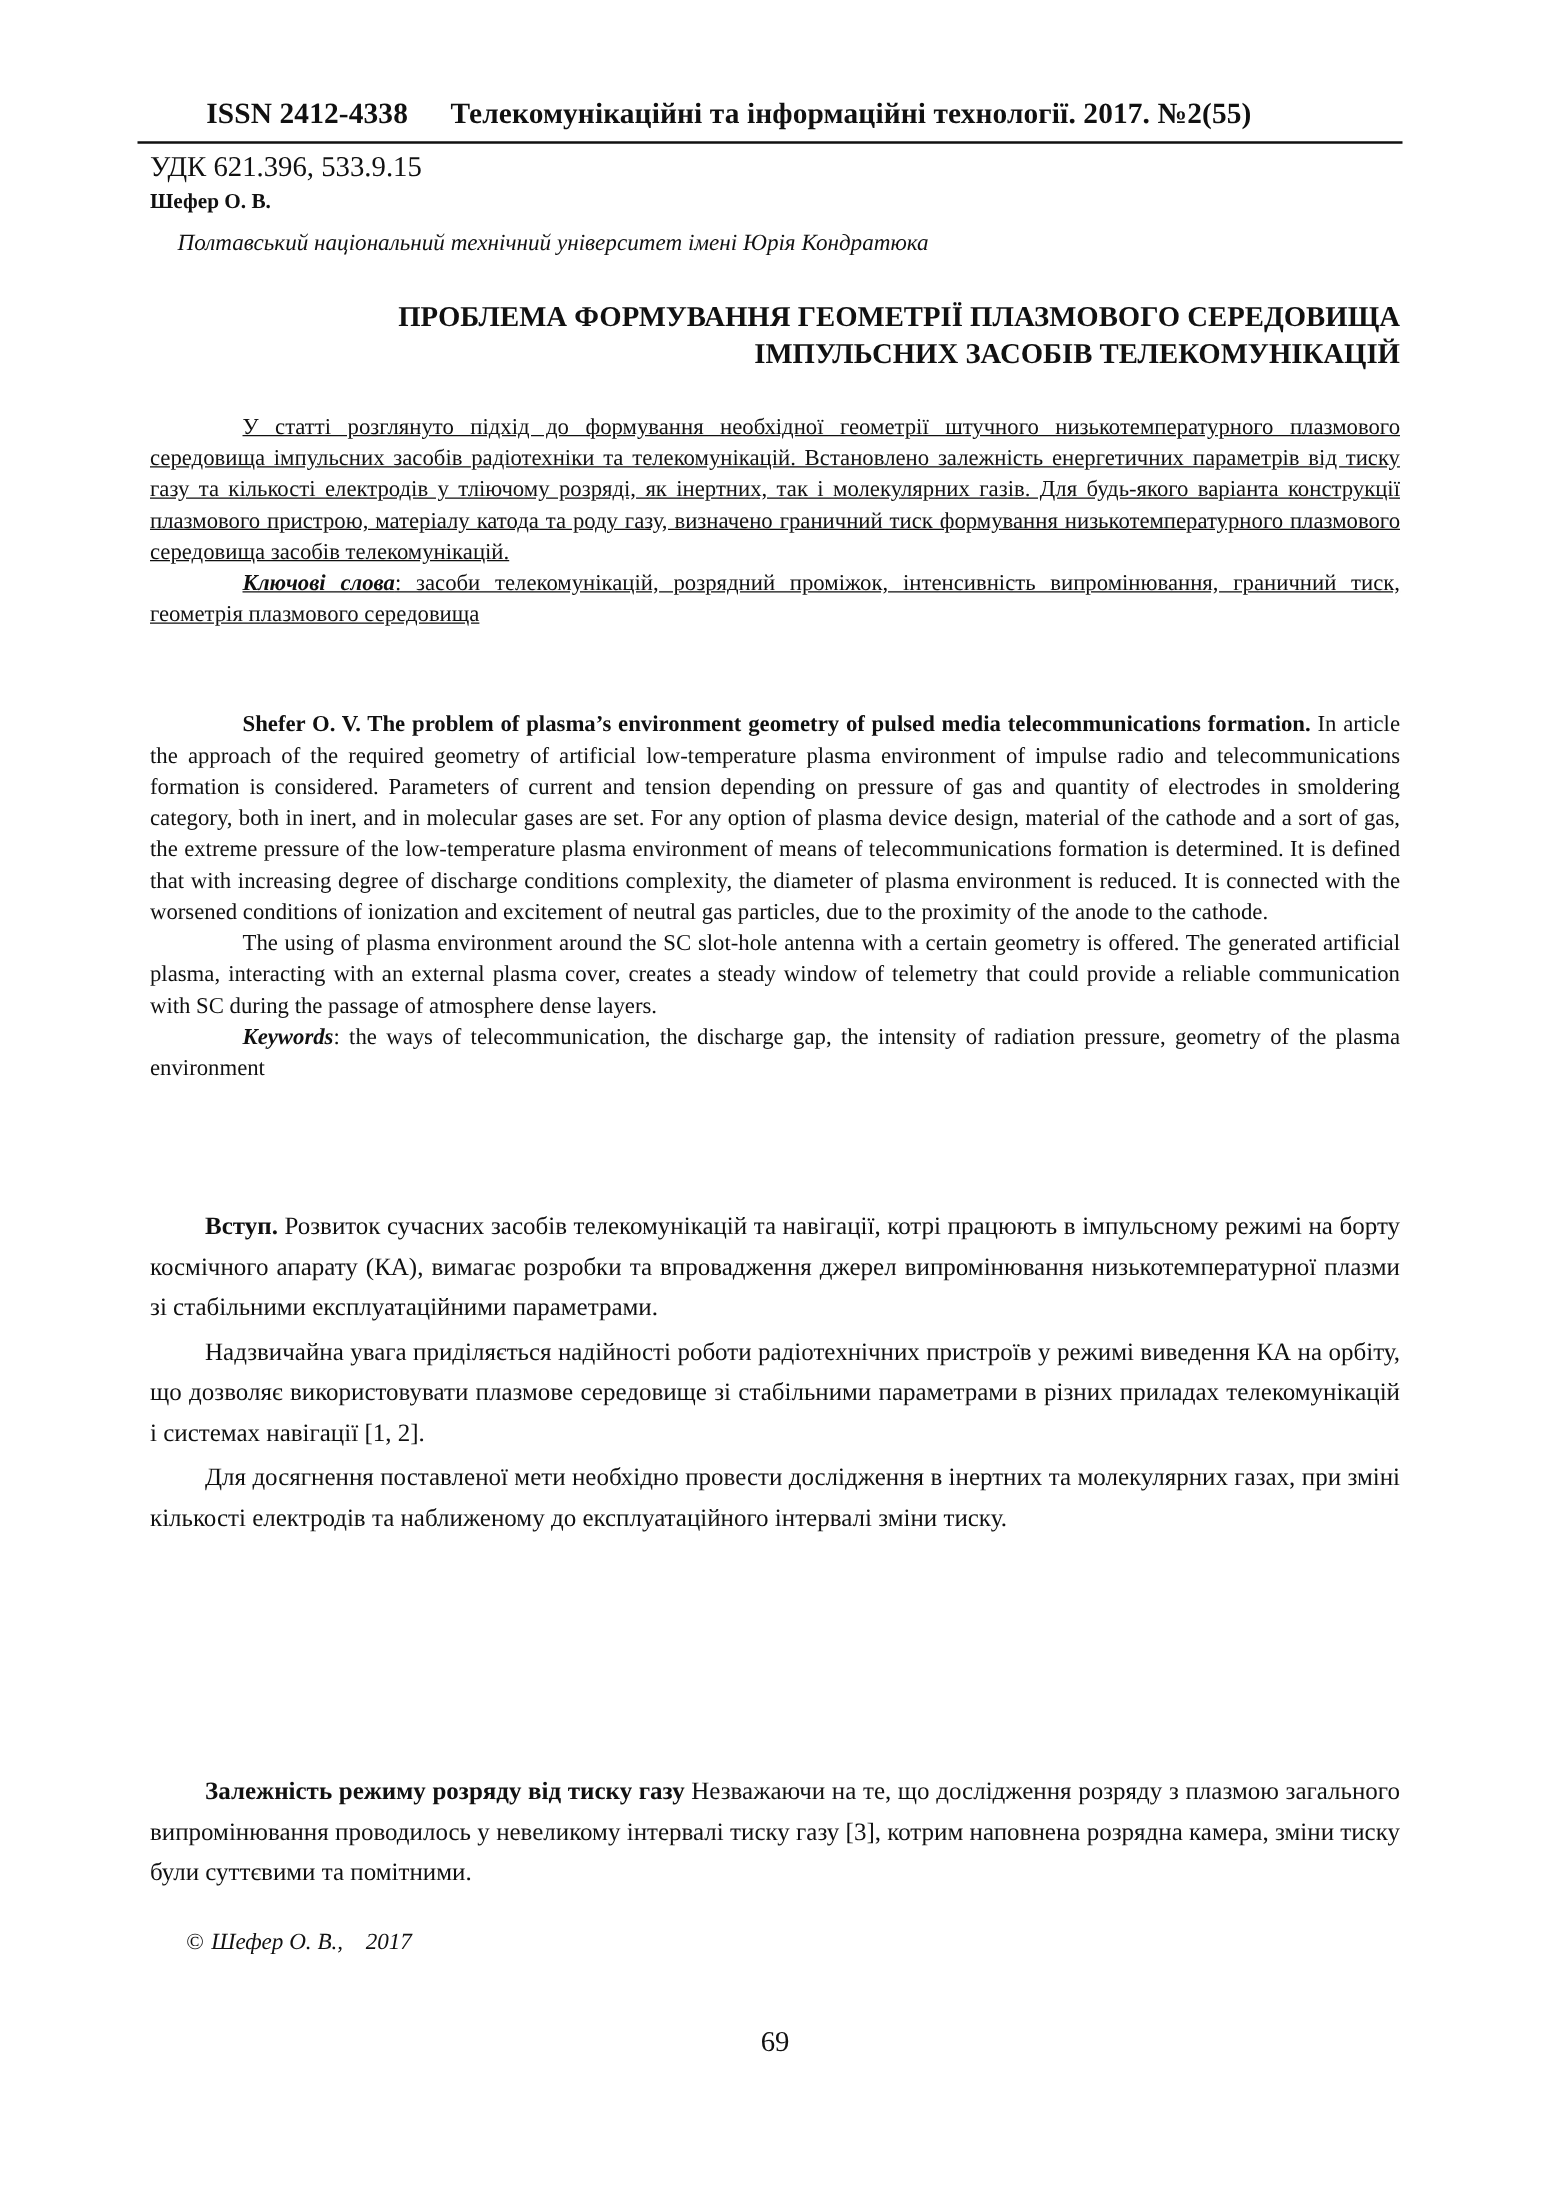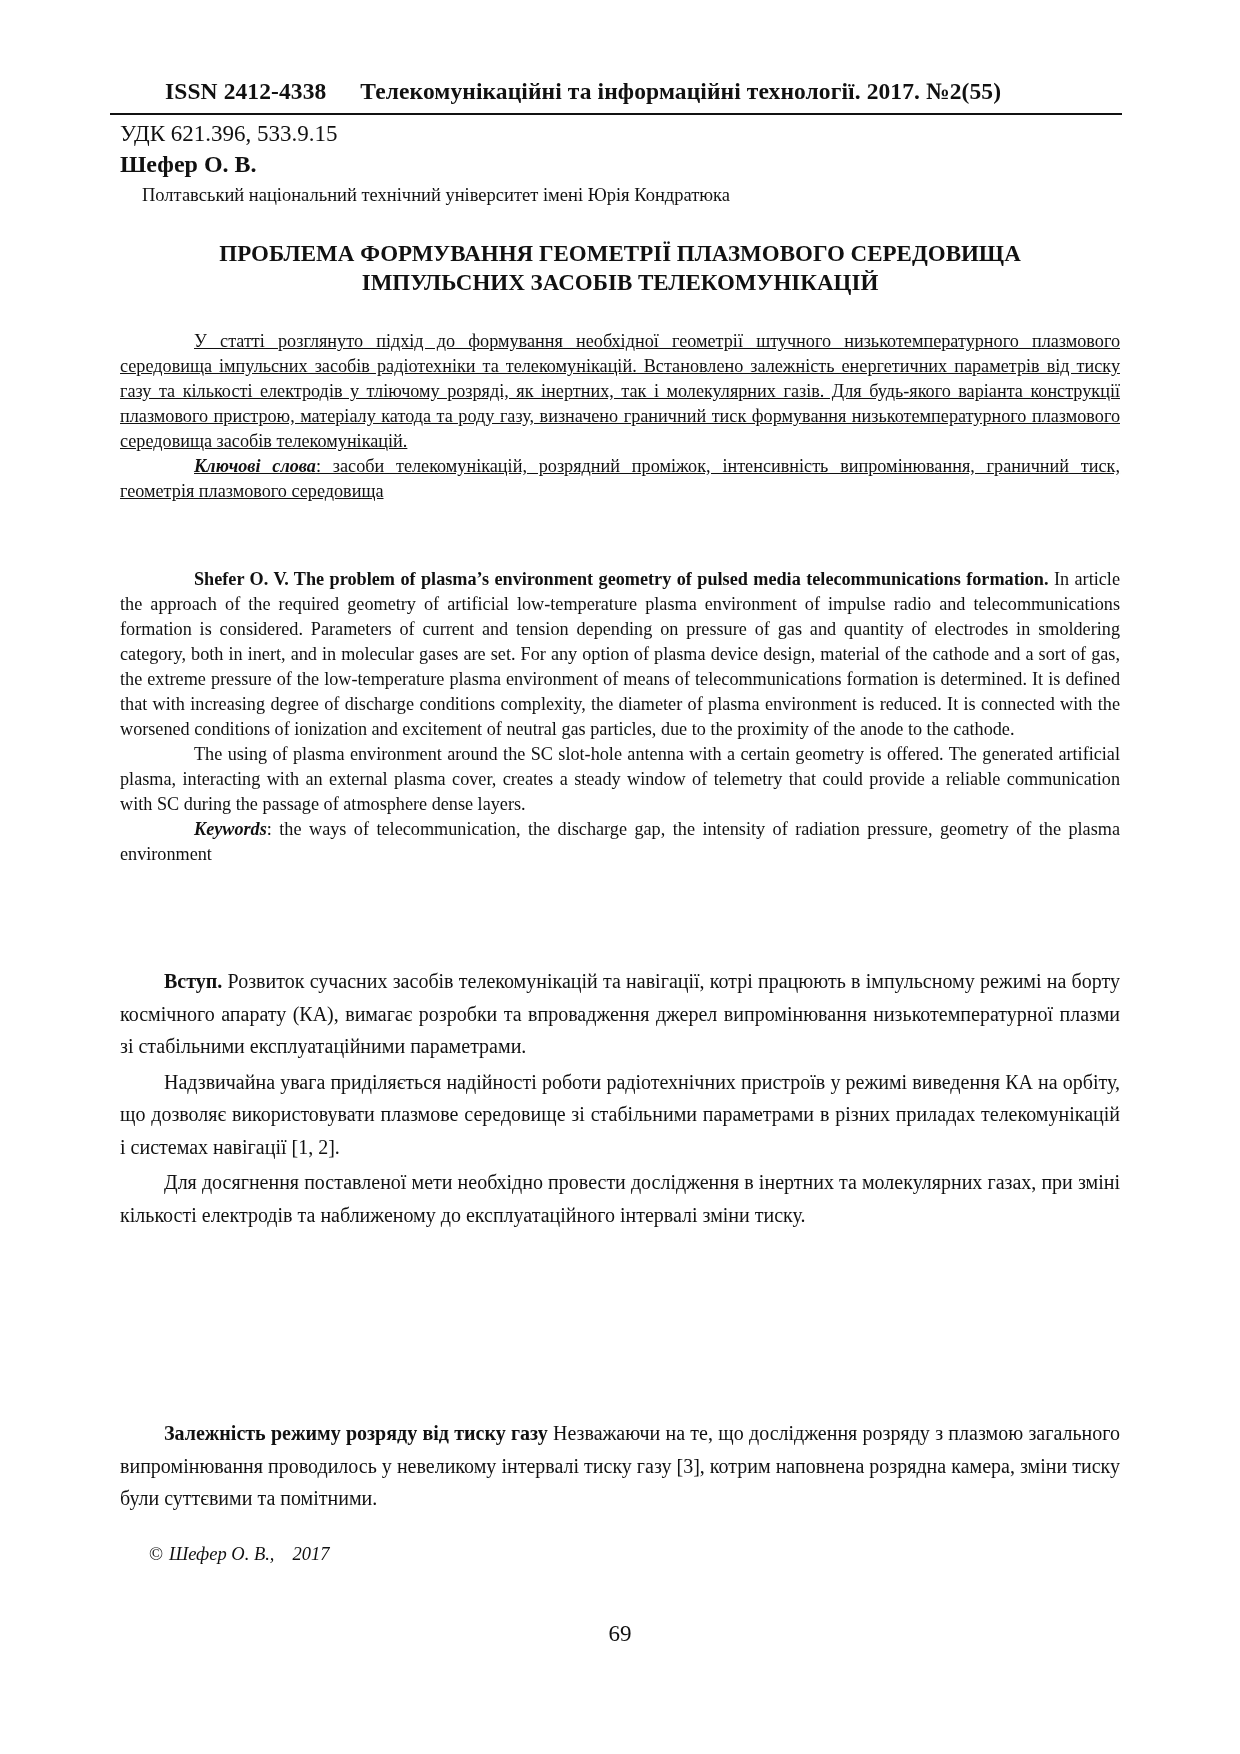--- a/index.html
+++ b/index.html
@@ -15,25 +15,25 @@
       white-space: nowrap;
     }
     .running-header .issn { margin-left: 45px; }
     .running-header .journal { margin-left: 34px; }
     .header-rule {
       position: absolute; left: 110px; top: 113px; width: 1012px; height: 2px;
       background: #111;
     }
 
     .udc { position: absolute; left: 120px; top: 121px; font-size: 23px; }
-    .author { position: absolute; left: 120px; top: 151px; font-size: 24px; font-weight: bold; }
-    .affil { position: absolute; left: 142px; top: 185px; font-size: 18.5px; }
+    .author { position: absolute; left: 120px; top: 151px; font-size: 17px; font-weight: bold; }
+    .affil { position: absolute; left: 142px; top: 185px; font-size: 18.5px; font-style: italic; }
 
     .title {
-      position: absolute; left: 120px; top: 239px; width: 1000px; text-align: center;
+      position: absolute; left: 120px; top: 239px; width: 1000px; text-align: right;
       font-weight: bold; font-size: 23px; line-height: 29px;
     }
 
     .abs {
       position: absolute; left: 120px; width: 1000px;
       font-size: 18.2px; line-height: 25px; text-align: justify;
     }
     .abs p { margin: 0; text-indent: 74px; }
     .abs-ua { top: 329px; text-decoration: underline; }
     .abs-en { top: 567px; }

